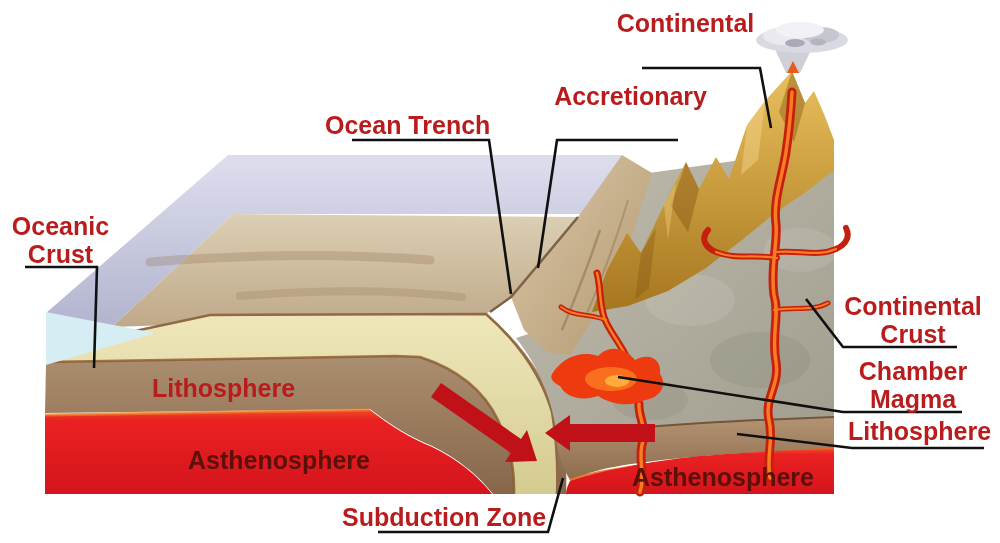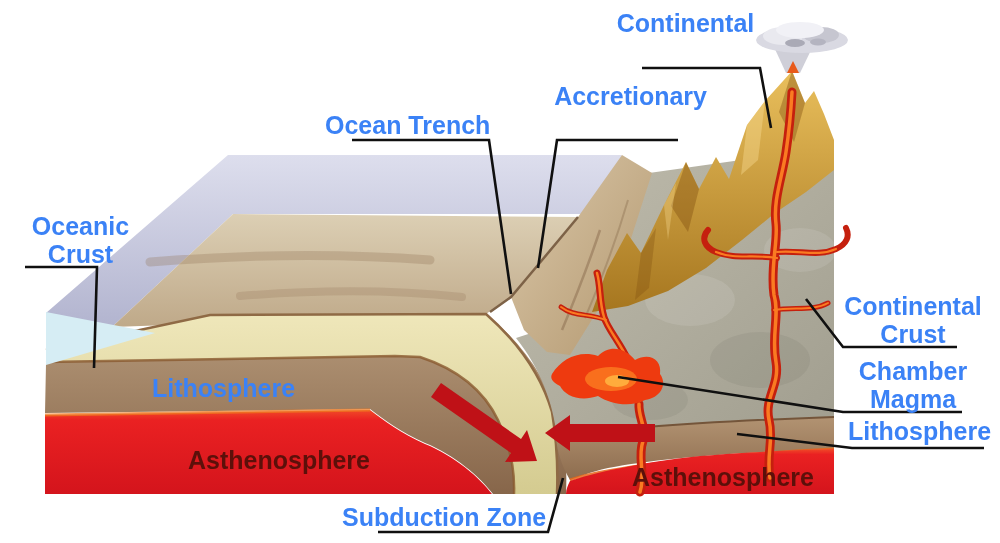--- a/index.html
+++ b/index.html
@@ -1,19 +1,19 @@
 <!DOCTYPE html>
 <html><head>
 <meta charset="utf-8">
 <style>
   html,body{margin:0;padding:0;background:#fff;}
   #stage{position:relative;width:1000px;height:543px;background:#ffffff;overflow:hidden;
          font-family:"Liberation Sans", sans-serif;}
   #scene{position:absolute;left:0;top:0;}
-  .lbl{position:absolute;text-align:center;color:#3b82f6;font-size:25px;line-height:28px;
+  .lbl{position:absolute;text-align:center;color:#b91c1c;font-size:25px;line-height:28px;
        font-weight:600;letter-spacing:0px;white-space:nowrap;}
   .lbl span{display:block;}
   .lbl.red{color:#5c100a;}
 </style>
 </head>
 <body>
 
 <div id="stage">
 
   <svg id="scene" width="1000" height="543" viewBox="0 0 1000 543">
@@ -156,21 +156,21 @@
 
   <div class="lbl" style="left:608px;top:9px;width:155px;">
     <span>Continental</span>
   </div>
   <div class="lbl" style="left:552px;top:82px;width:155px;text-align:right;">
     <span>Accretionary</span>
   </div>
   <div class="lbl" style="left:325px;top:111px;width:158px;text-align:center;">
     <span>Ocean Trench</span>
   </div>
-  <div class="lbl" style="left:8px;top:212px;width:105px;margin-left:20px;">
+  <div class="lbl" style="left:8px;top:212px;width:105px;">
     <span>Oceanic</span>
     <span>Crust</span>
   </div>
   <div class="lbl" style="left:152px;top:374px;width:140px;">
     <span>Lithosphere</span>
   </div>
   <div class="lbl red" style="left:188px;top:446px;width:152px;">
     <span>Asthenosphere</span>
   </div>
   <div class="lbl" style="left:342px;top:503px;width:202px;">

